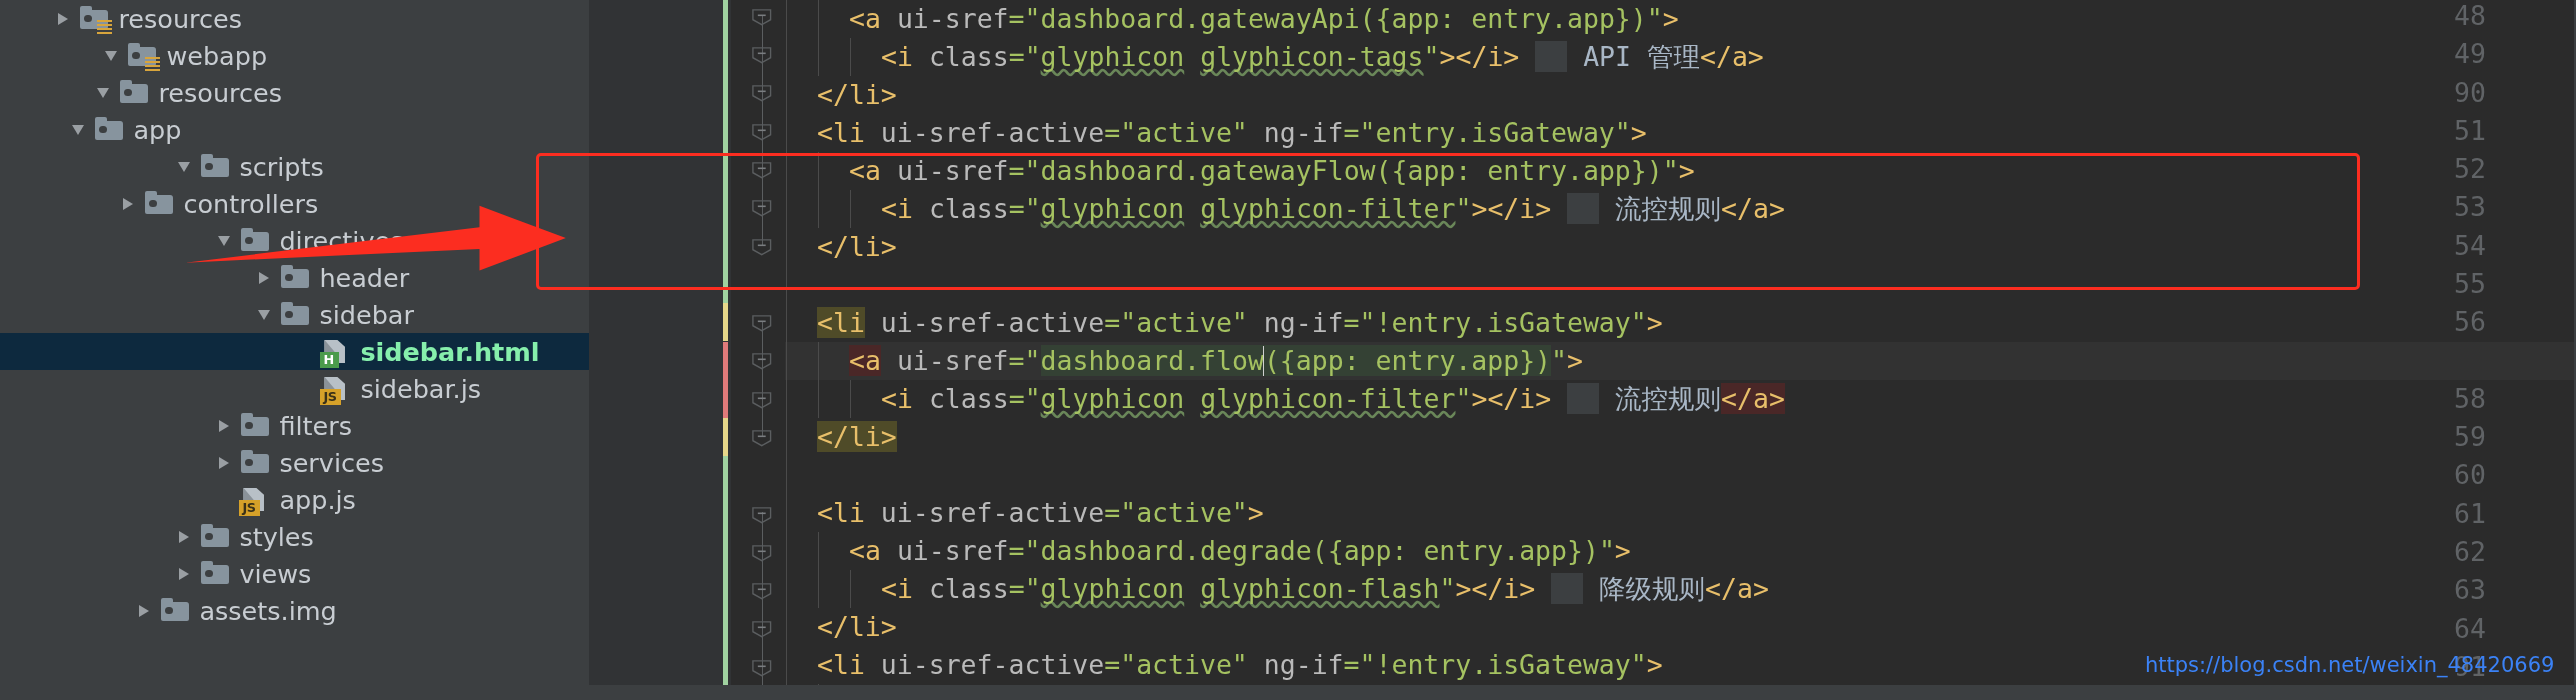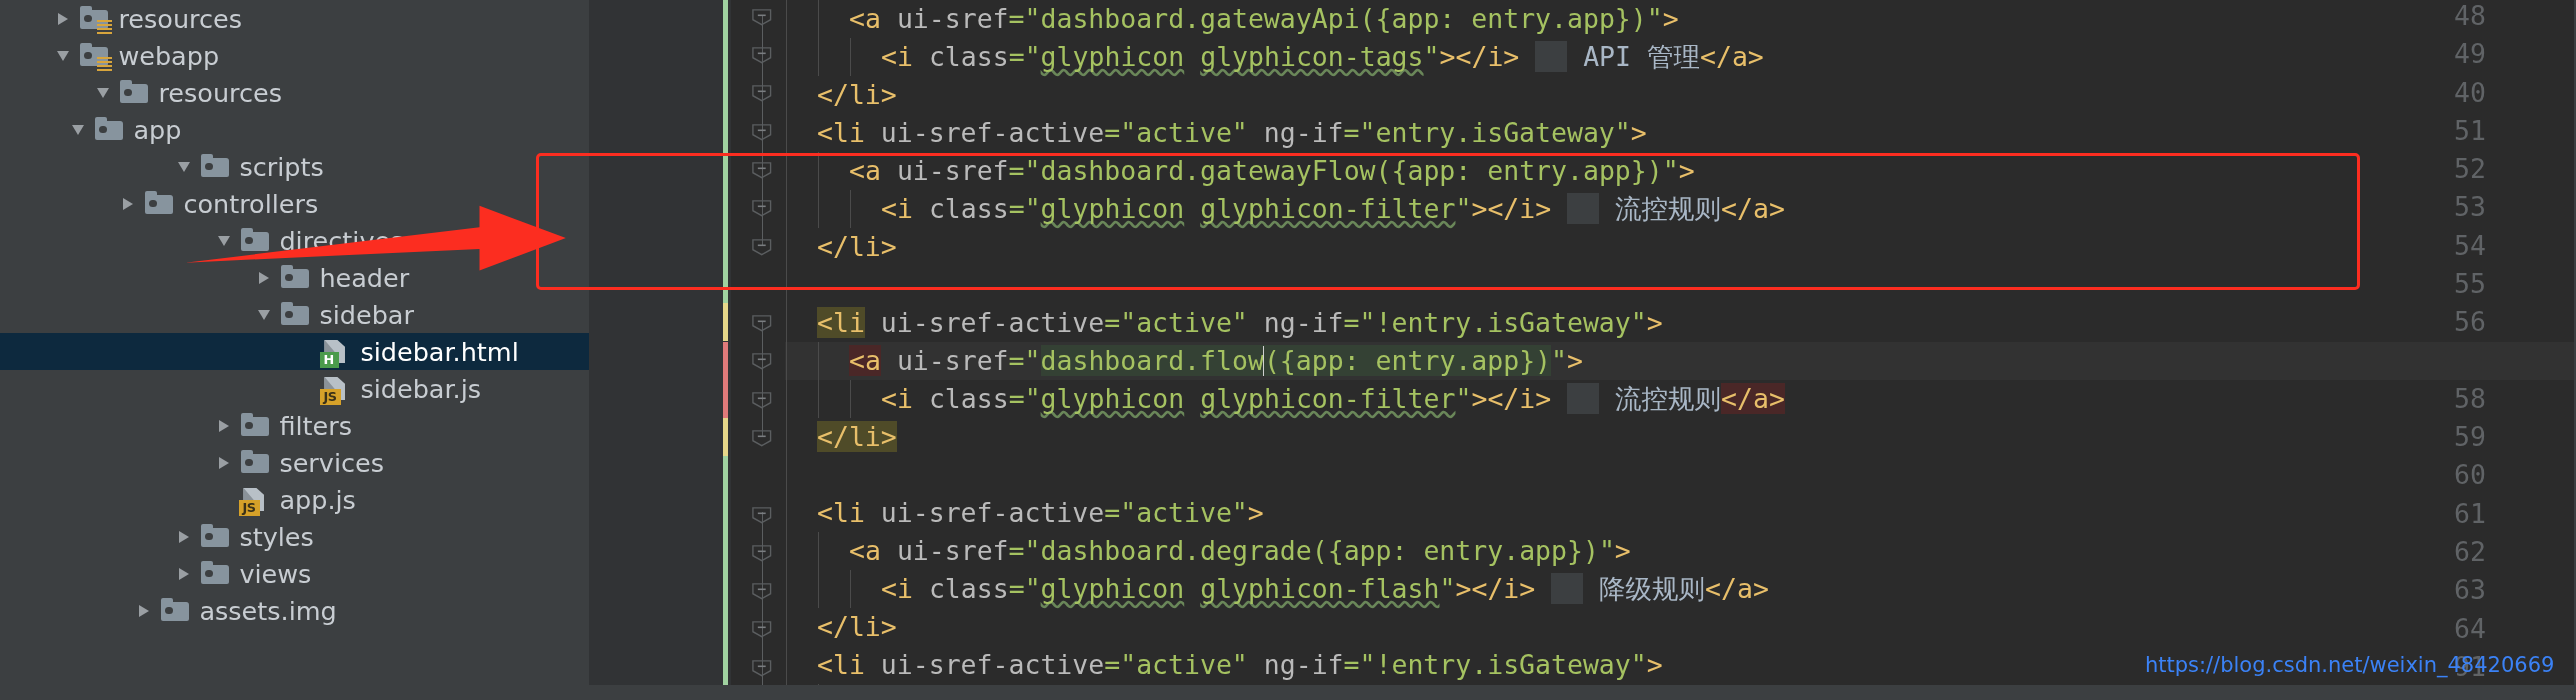--- a/index.html
+++ b/index.html
@@ -115,21 +115,21 @@
     font-weight: 700;
     color: #fff;
     padding: 1px 4.9px 2px 3.9px;
     font-family: "DejaVu Sans", sans-serif;
     letter-spacing: -0.5px;
   }
   .badge.html { background: #4b9b4b; }
   .badge.js   { background: #d6a129; color: #3a3119; }
 
   .tree-label { padding-left: 2px; }
-  .tree-row.selected .tree-label { color: #ffffff; }
+  .tree-row.selected .tree-label { color: #86efac; font-weight: bold; }
 
   
   .editor {
     position: relative;
     flex: 1 1 auto;
     background: #2b2b2b;
     overflow: hidden;
   }
   .gutter {
     position: absolute; left: 0; top: 0; bottom: 0;
@@ -259,21 +259,21 @@
             <span class="bars">
               <i></i>
               <i></i>
               <i></i>
               <i></i>
             </span>
           </span>
         </span>
         <span class="tree-label">resources</span>
       </div>
-      <div class="tree-row" style="padding-left: 48px;">
+      <div class="tree-row" style="padding-left: 48px; margin-left: 48px;">
         <span class="arrow expanded"></span>
         <span class="icon-wrap">
           <span class="ic-folder ic-folder-src">
             <span class="bars">
               <i></i>
               <i></i>
               <i></i>
               <i></i>
             </span>
           </span>
@@ -389,21 +389,21 @@
         <span class="tree-label">assets.img</span>
       </div>
     </div>
 
   <div class="editor">
     <div class="editor-bg-right"></div>
     <div class="gutter"></div>
     <div id="gutter-lines">
         <div class="lineno" style="top: -2.9px;">48</div>
         <div class="lineno" style="top: 35px;">49</div>
-        <div class="lineno" style="top: 74px;">40</div>
+        <div class="lineno" style="top: 74px;">90</div>
         <div class="lineno" style="top: 112px;">51</div>
         <div class="lineno" style="top: 150px;">52</div>
         <div class="lineno" style="top: 188px;">53</div>
         <div class="lineno" style="top: 227px;">54</div>
         <div class="lineno" style="top: 265px;">55</div>
         <div class="lineno" style="top: 303px;">56</div>
         <div class="lineno current" style="top: 342px;">57</div>
         <div class="lineno" style="top: 380px;">58</div>
         <div class="lineno" style="top: 418px;">59</div>
         <div class="lineno" style="top: 456px;">60</div>

